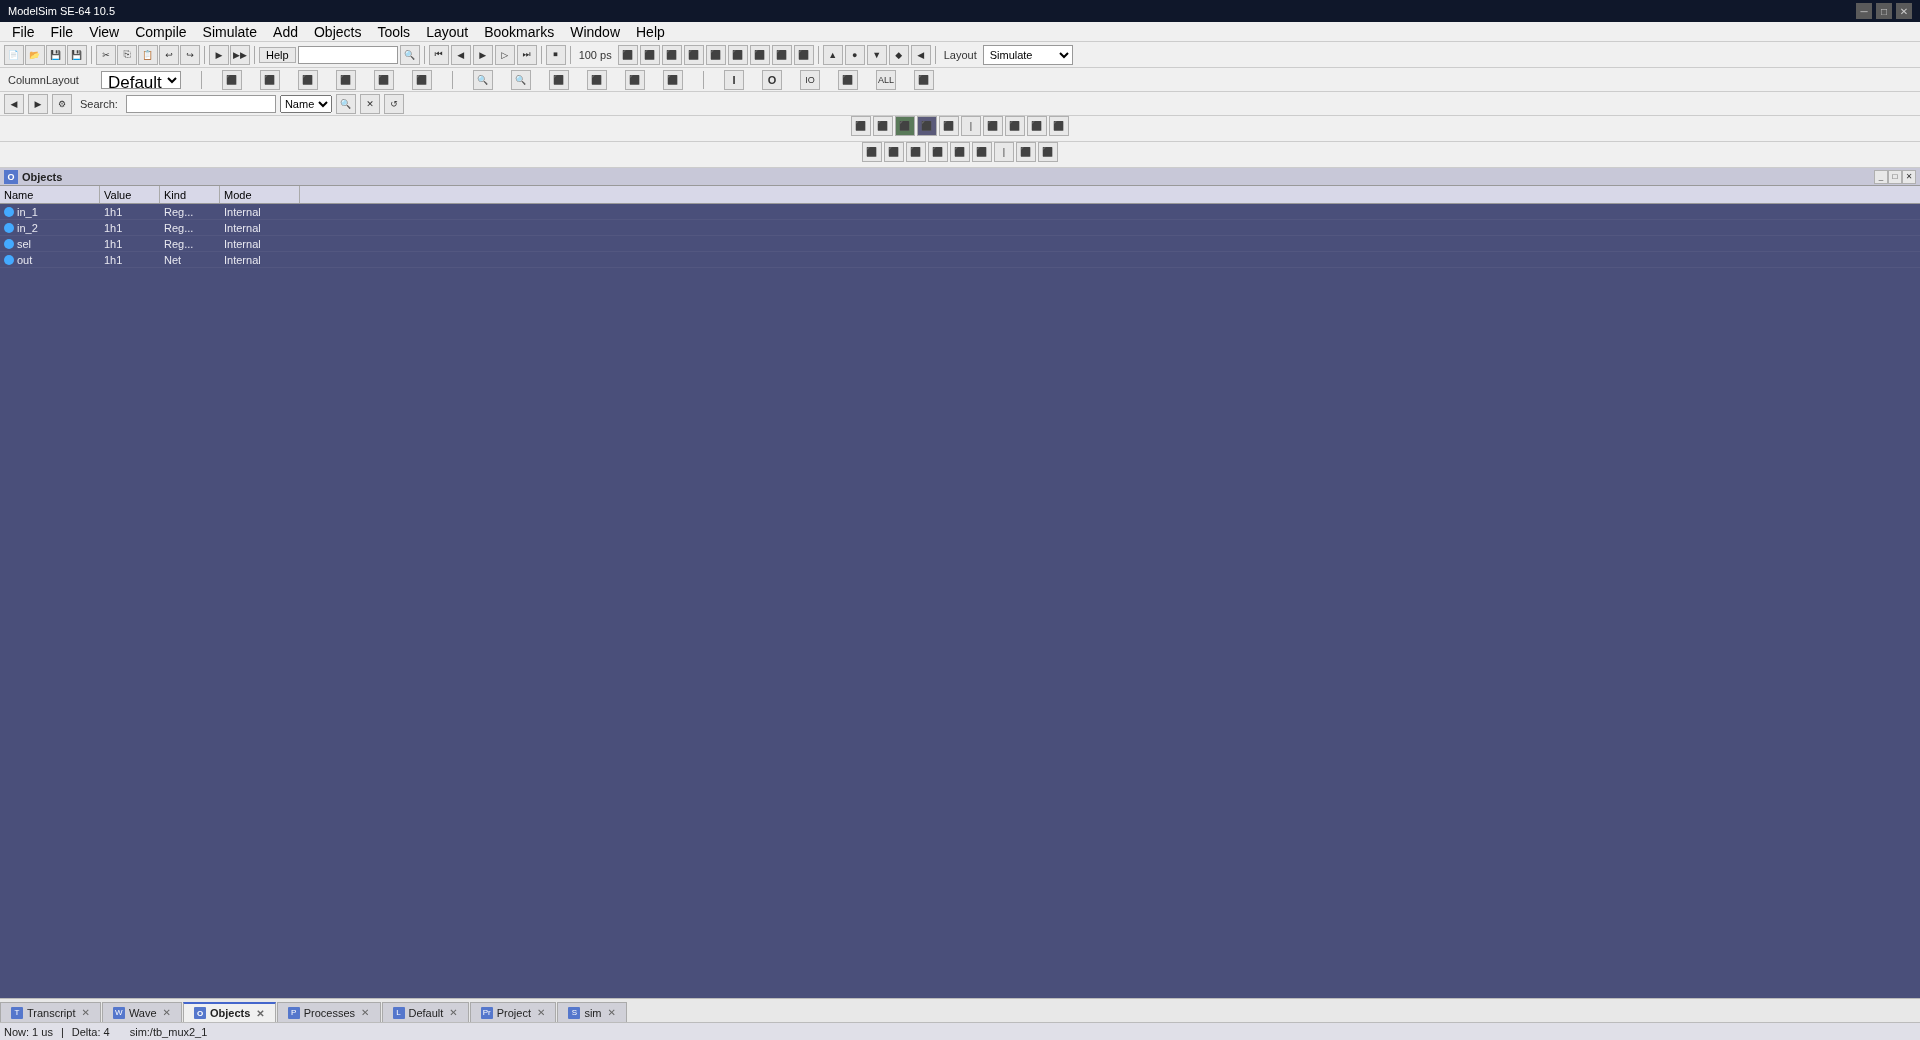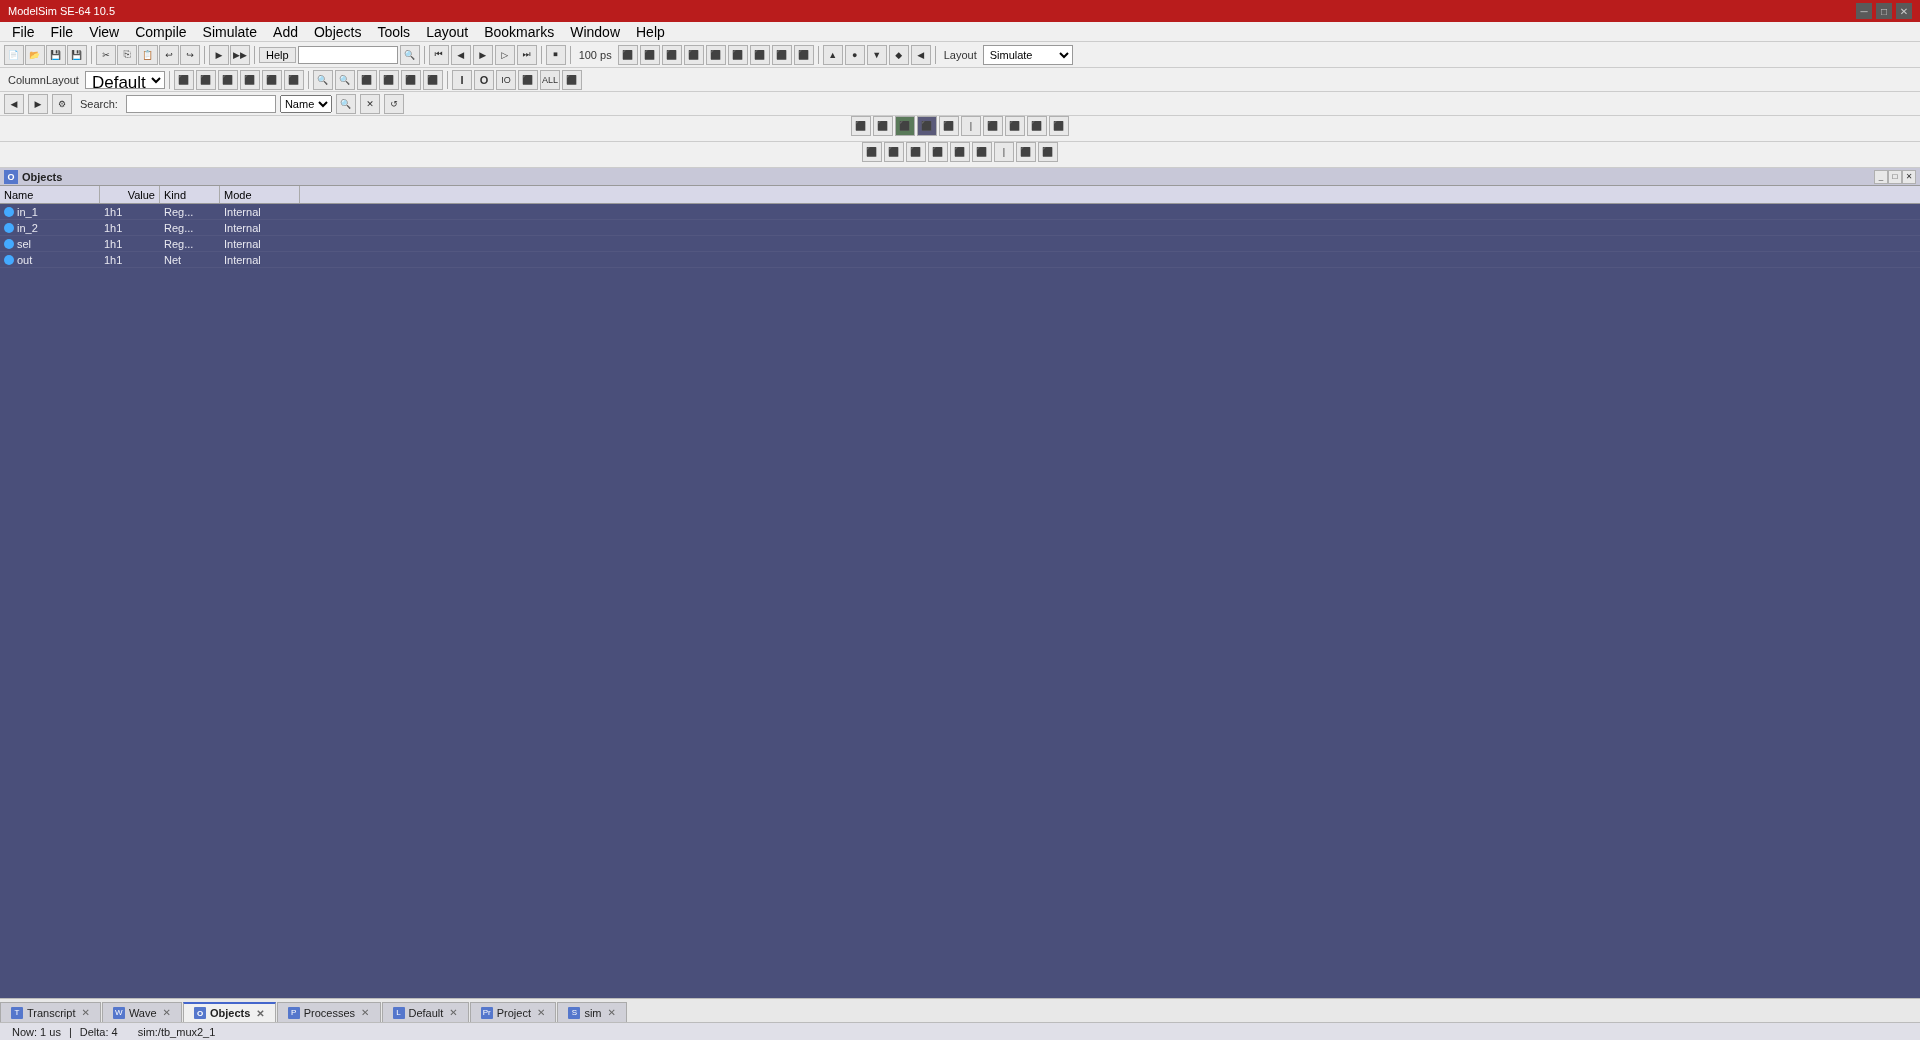--- a/index.html
+++ b/index.html
@@ -9,21 +9,21 @@
       background: #4a4f7a;
       width: 1920px;
       height: 1040px;
       overflow: hidden;
       display: flex;
       flex-direction: column;
     }
 
     
     #title-bar {
-      background: #b91c1c;
+      background: #0f172a;
       color: #fff;
       height: 22px;
       display: flex;
       align-items: center;
       justify-content: space-between;
       padding: 0 8px;
       font-size: 11px;
       flex-shrink: 0;
     }
     #title-bar .window-controls { display: flex; gap: 4px; }
@@ -134,21 +134,21 @@
     }
     .col-header {
       font-size: 11px;
       color: #000;
       border-right: 1px solid #aaa;
       padding: 0 4px;
       height: 100%;
       display: flex; align-items: center;
     }
     .col-name { width: 100px; }
-    .col-value { width: 60px; justify-content: flex-end; }
+    .col-value { width: 60px; }
     .col-kind { width: 60px; }
     .col-mode { width: 80px; }
 
     #table-body { flex: 1; overflow-y: auto; }
     .table-row {
       display: flex;
       align-items: center;
       height: 16px;
       border-bottom: 1px solid rgba(255,255,255,0.05);
     }
@@ -210,21 +210,21 @@
     }
     .tab-close {
       font-size: 10px; color: #666; margin-left: 2px; cursor: pointer;
     }
 
     #status-bar {
       background: #e0e0e8;
       height: 18px;
       display: flex;
       align-items: center;
-      padding: 0 12px;
+      padding: 0 4px;
       font-size: 11px;
       color: #222;
       flex-shrink: 0;
       border-top: 1px solid #bbb;
     }
     #layout-select {
       font-size: 11px;
       height: 20px;
       border: 1px solid #999;
       background: #fff;
@@ -245,21 +245,21 @@
       border-bottom: 1px solid #ccc;
       padding: 0 4px;
       gap: 2px;
     }
     .tb-row-2nd {
       display: flex;
       align-items: center;
       height: 24px;
       border-bottom: 1px solid #ccc;
       padding: 0 4px;
-      gap: 2px;
+      gap: 18px;
     }
 
     .help-btn {
       background: #e8e8e8;
       border: 1px solid #b0b0b0;
       font-size: 11px;
       padding: 1px 6px;
       cursor: pointer;
       display: flex; align-items: center; gap: 2px;
     }

